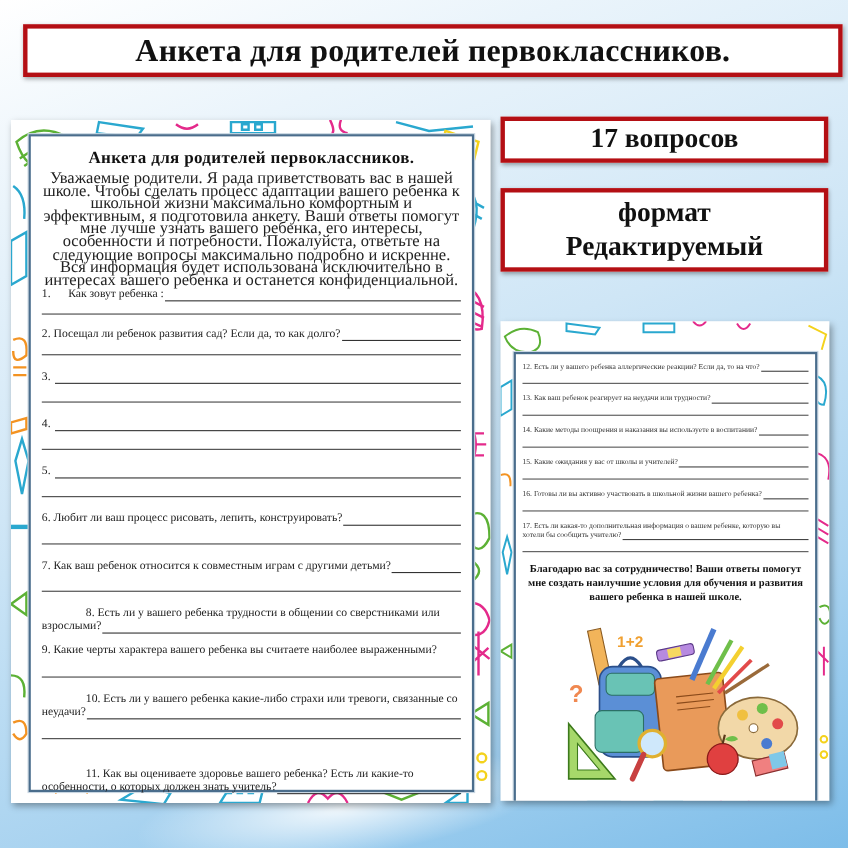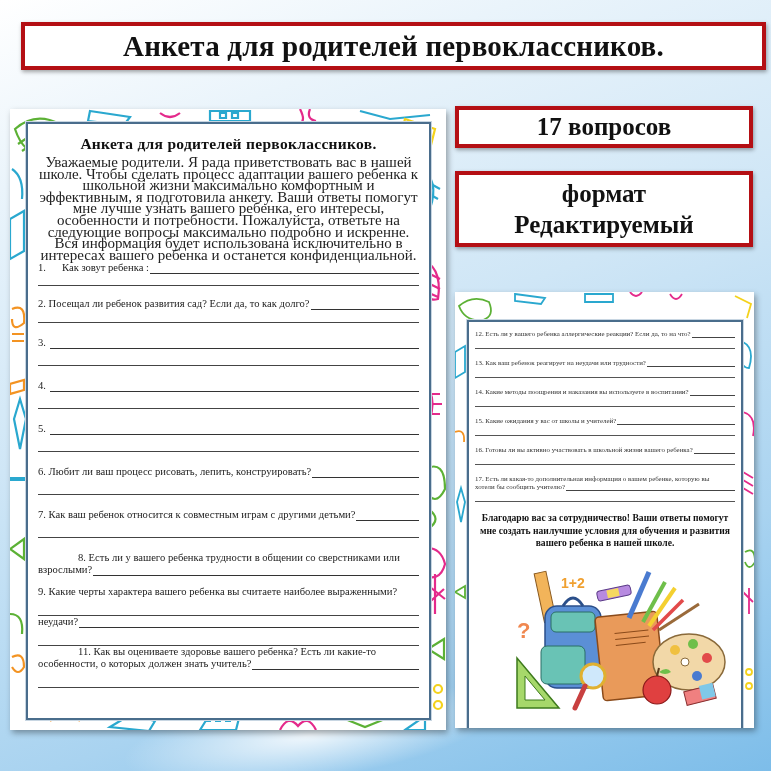--- a/index.html
+++ b/index.html
@@ -189,27 +189,30 @@
     <div class="q q-row">
       <span>взрослыми?</span>
       <span class="fill"></span>
     </div>
 
     <div class="q" style="margin-top:10px">
       <span>9.</span>&nbsp;<span>Какие черты характера вашего ребенка вы считаете наиболее выраженными?</span>
     </div>
     <div class="line" style="margin-top:17px"></div>
 
+    <div class="q justify" style="margin-top:14px">
+      <span>10.</span>&nbsp;<span>Есть ли у вашего ребенка какие-либо страхи или тревоги, связанные со</span>
+    </div>
     <div class="q q-row">
       <span>неудачи?</span>
       <span class="fill"></span>
     </div>
     <div class="line" style="margin-top:17px"></div>
 
-    <div class="q justify" style="margin-top:0">
+    <div class="q justify" style="margin-top:26px">
       <span>11.</span>&nbsp;<span>Как вы оцениваете здоровье вашего ребенка? Есть ли какие-то</span>
     </div>
     <div class="q q-row">
       <span>особенности, о которых должен знать учитель?</span>
       <span class="fill"></span>
     </div>
     <div class="line" style="margin-top:17px"></div>
   </div>
 </div>
 

